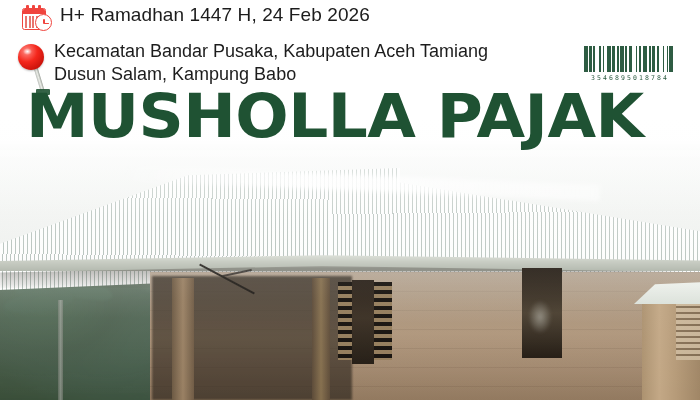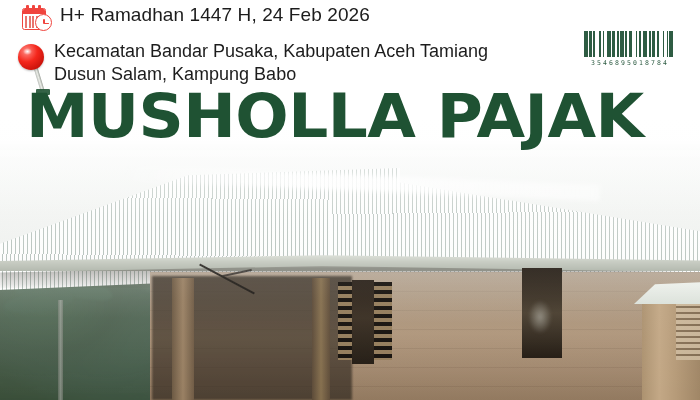--- a/index.html
+++ b/index.html
@@ -248,21 +248,21 @@
   .title{
     position:absolute;left:26px;top:85px;
     font-size:61px;line-height:61px;font-weight:700;
     color:#1f5233;letter-spacing:-.5px;
     transform:scaleX(1.03);transform-origin:left center;
     white-space:nowrap;
     font-family:"DejaVu Sans","Liberation Sans",sans-serif;
   }
 
   
-  .barcode{position:absolute;left:584px;top:31px;width:92px;height:42px;}
+  .barcode{position:absolute;left:584px;top:46px;width:92px;height:42px;}
   .bc-bars{position:absolute;left:0;top:0;width:92px;height:26px;display:flex;align-items:stretch;}
   .bc-bars i{display:block;height:100%;}
   .bc-digits{
     position:absolute;left:0;top:28px;width:92px;
     font-size:6.5px;color:#2e5c43;text-align:center;letter-spacing:2.1px;
     font-family:"DejaVu Sans Mono","Liberation Mono",monospace;
   }
 </style>
 </head>
 <body>

